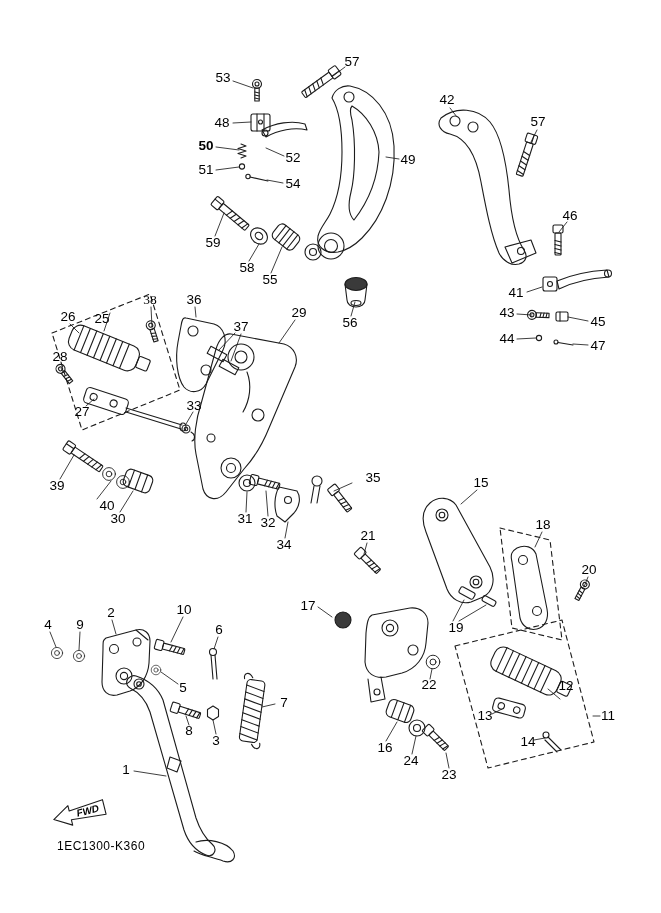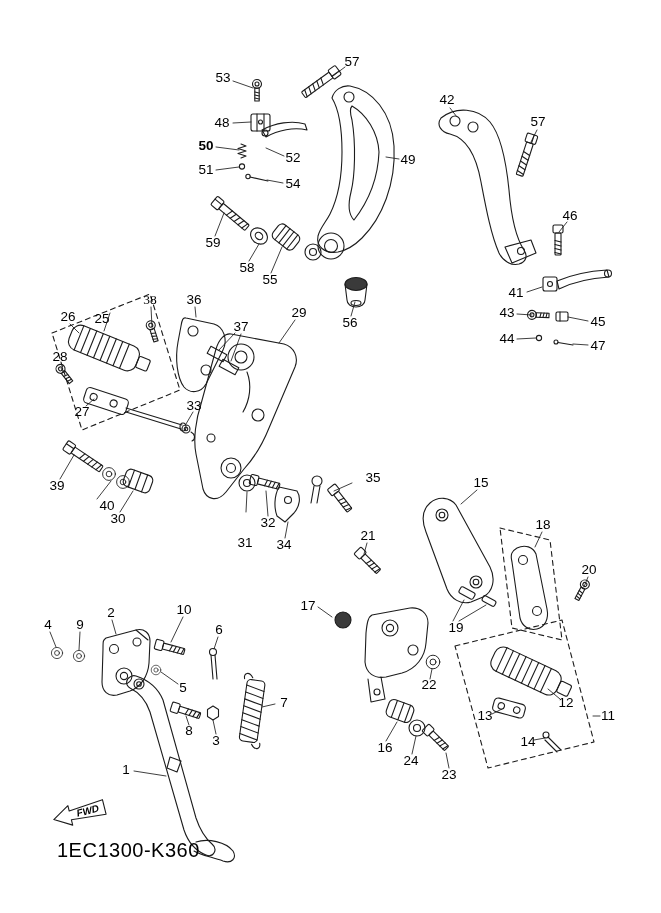--- a/index.html
+++ b/index.html
@@ -8,21 +8,21 @@
   .stage { position:relative; width:661px; height:913px; background:#fff; overflow:hidden; }
   .stage svg { position:absolute; left:0; top:0; }
   .callout-layer { position:absolute; left:0; top:0; width:661px; height:913px; pointer-events:none; }
   .callout {
     position:absolute; transform:translate(-50%,-50%);
     font-size:13.5px; line-height:1; color:#000; white-space:nowrap;
     font-family:"Liberation Sans", sans-serif;
   }
   .diagram-code {
     position:absolute; left:57px; top:839px;
-    font-size:20px; letter-spacing:.5px; color:#000;
+    font-size:12px; letter-spacing:.5px; color:#000;
   }
 </style>
 </head>
 <body>
 
 <div class="stage">
 
   <svg width="661" height="913" viewBox="0 0 661 913" xmlns="http://www.w3.org/2000/svg">
     <defs>
       <g id="bolt34">
@@ -401,36 +401,36 @@
       <div class="callout" style="left: 507px; top: 339px;">44</div>
       <div class="callout" style="left: 598px; top: 346px;">47</div>
       <div class="callout" style="left: 60px; top: 357px;">28</div>
       <div class="callout" style="left: 194px; top: 406px;">33</div>
       <div class="callout" style="left: 82px; top: 412px;">27</div>
       <div class="callout" style="left: 358px; top: 478px; margin-left: 15px;">35</div>
       <div class="callout" style="left: 481px; top: 483px;">15</div>
       <div class="callout" style="left: 57px; top: 486px;">39</div>
       <div class="callout" style="left: 107px; top: 506px;">40</div>
       <div class="callout" style="left: 118px; top: 519px;">30</div>
-      <div class="callout" style="left: 245px; top: 543px;">31</div>
+      <div class="callout" style="left: 245px; top: 519px;">31</div>
       <div class="callout" style="left: 268px; top: 523px;">32</div>
       <div class="callout" style="left: 543px; top: 525px;">18</div>
       <div class="callout" style="left: 368px; top: 536px;">21</div>
       <div class="callout" style="left: 284px; top: 545px;">34</div>
       <div class="callout" style="left: 589px; top: 570px;">20</div>
       <div class="callout" style="left: 308px; top: 606px;">17</div>
       <div class="callout" style="left: 184px; top: 610px; text-align: right;">10</div>
       <div class="callout" style="left: 111px; top: 613px;">2</div>
       <div class="callout" style="left: 48px; top: 625px;">4</div>
       <div class="callout" style="left: 80px; top: 625px;">9</div>
       <div class="callout" style="left: 456px; top: 628px;">19</div>
       <div class="callout" style="left: 219px; top: 630px;">6</div>
       <div class="callout" style="left: 429px; top: 685px;">22</div>
       <div class="callout" style="left: 183px; top: 688px;">5</div>
-      <div class="callout" style="left: 566px; top: 703px;">12</div>
+      <div class="callout" style="left: 566px; top: 686px;">12</div>
       <div class="callout" style="left: 284px; top: 703px;">7</div>
       <div class="callout" style="left: 485px; top: 716px;">13</div>
       <div class="callout" style="left: 608px; top: 716px;">11</div>
       <div class="callout" style="left: 189px; top: 731px;">8</div>
       <div class="callout" style="left: 216px; top: 741px;">3</div>
       <div class="callout" style="left: 528px; top: 742px;">14</div>
       <div class="callout" style="left: 385px; top: 748px;">16</div>
       <div class="callout" style="left: 411px; top: 761px;">24</div>
       <div class="callout" style="left: 449px; top: 775px;">23</div>
       <div class="callout" style="left: 126px; top: 770px;">1</div>

